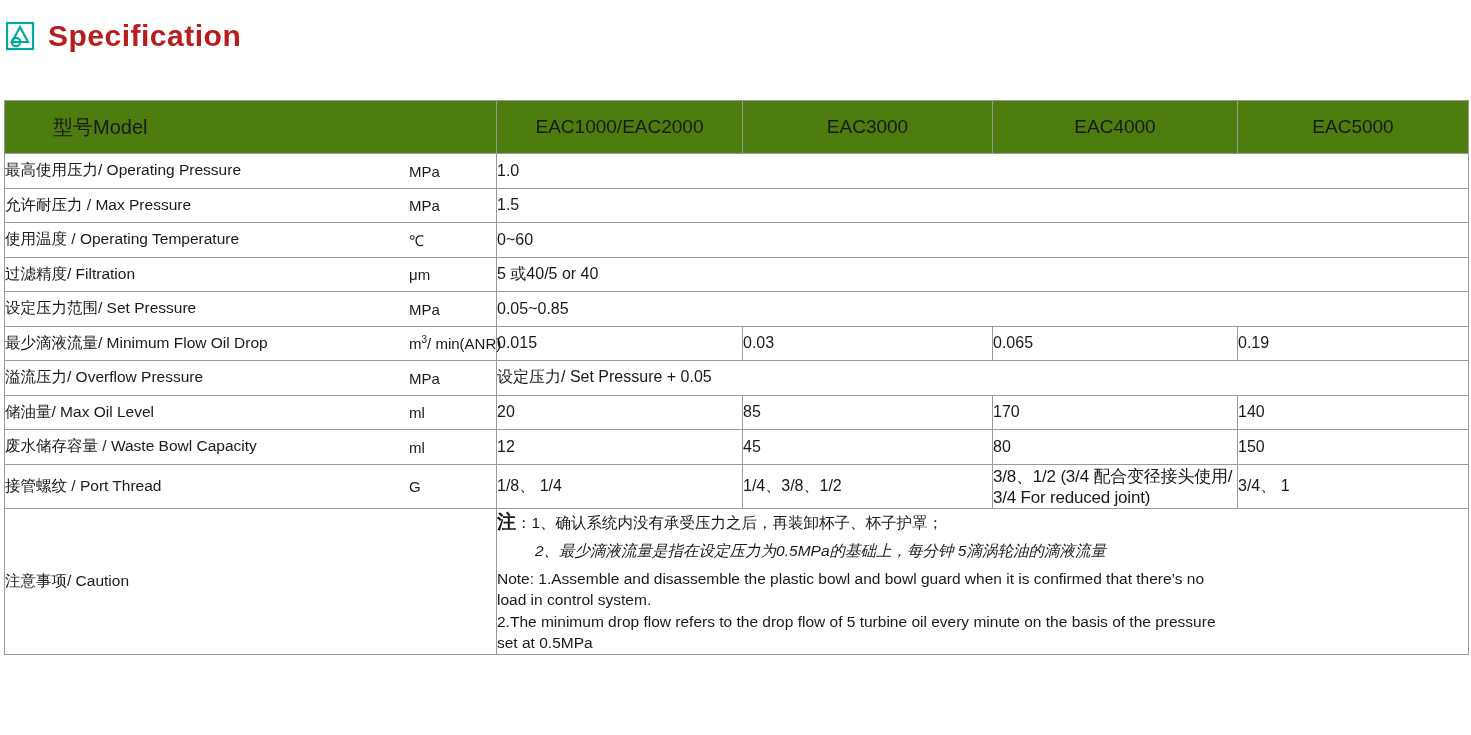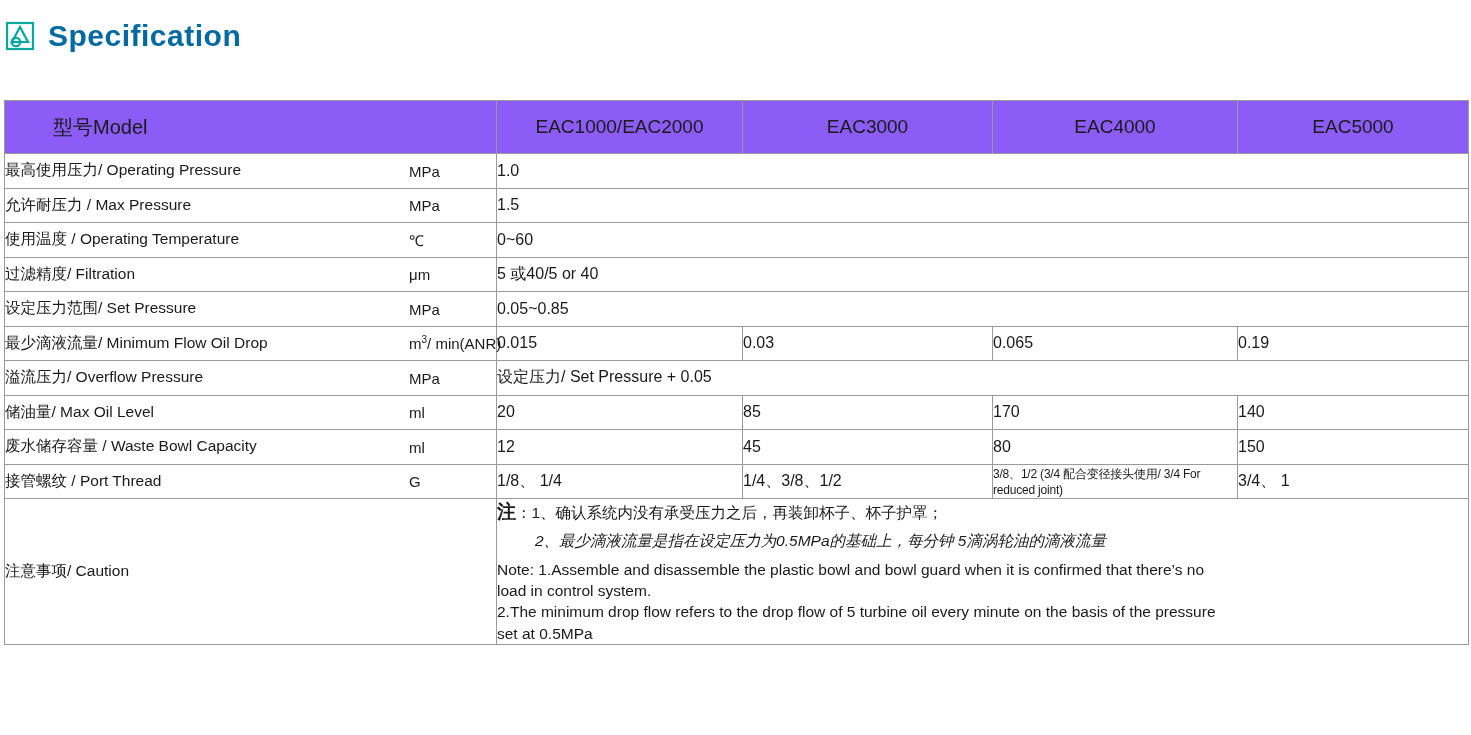--- a/index.html
+++ b/index.html
@@ -32,21 +32,21 @@
     width: 30px;
     height: 32px;
     margin-right: 12px;
     flex: none;
     position: relative;
   }
   .title {
     font-size: 30px;
     font-weight: bold;
     letter-spacing: 0.5px;
-    color: #0369a1;
+    color: #b91c1c;
     font-family: "Liberation Sans", sans-serif;
   }
 
   
   .table-wrap {
     position: absolute;
     left: 4px;
     top: 100px;
     width: 1464px;
   }
@@ -54,21 +54,21 @@
     border-collapse: collapse;
     width: 1464px;
     table-layout: fixed;
   }
   table.spec td {
     border: 1px solid #9a9a9a;
     padding: 0;
     vertical-align: middle;
   }
   .hdr td {
-    background: #8b5cf6;
+    background: #4d7c0f;
     height: 52px;
     font-size: 19px;
     text-align: center;
     margin-top: 40px;
   }
   .hdr td.hdr-model {
     text-align: left;
     padding-left: 48px;
     font-size: 20px;
   }
@@ -88,21 +88,21 @@
     top: 50%;
     transform: translateY(-50%);
     font-size: 15px;
     margin-left: 44px;
   }
   .val {
     text-align: left;
     font-size: 16px;
   }
   .val-small {
-    font-size: 12px;
+    font-size: 17px;
     letter-spacing: -0.2px;
   }
   .note-label {
     font-size: 15.5px;
     padding-left: 10px;
     vertical-align: middle;
   }
   .note-cell {
     padding: 14px 8px 10px 30px;
     font-size: 15.5px;

